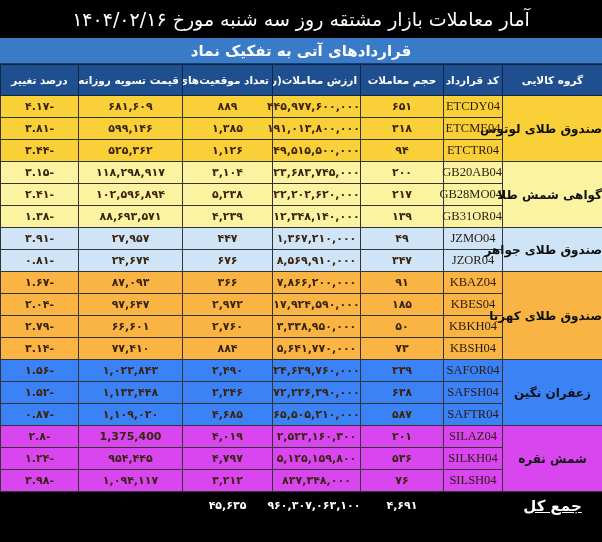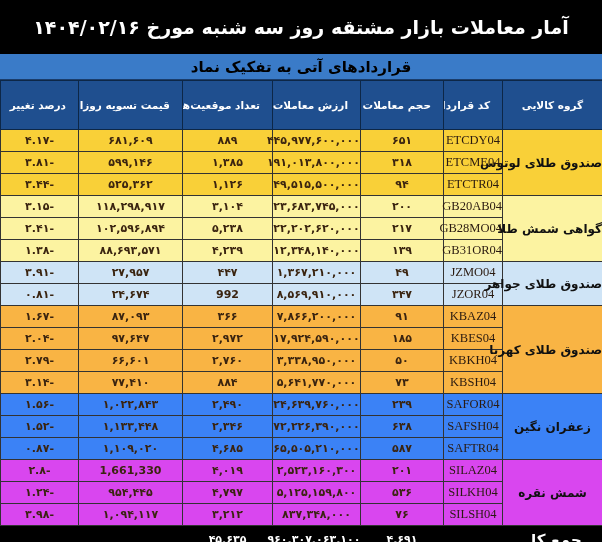--- a/index.html
+++ b/index.html
@@ -1,20 +1,20 @@
 <!DOCTYPE html>
 <html><head>
 <meta charset="utf-8">
 <style>
   html, body { margin:0; padding:0; background:#000; }
   body { width:602px; height:542px; overflow:hidden; font-family:"DejaVu Sans", sans-serif; }
-  .title { height:54px; background:#000; color:#fff; font-size:19px; font-weight:bold; display:flex; align-items:center; justify-content:center; direction:rtl; }
-  .subtitle { height:26px; background:#3a7bc8; color:#000000; font-size:15px; font-weight:bold; display:flex; align-items:center; justify-content:center; direction:rtl; border-bottom:1px solid #1b3d6b; box-sizing:border-box; }
+  .title { height:38px; background:#000; color:#fff; font-size:19px; font-weight:normal; display:flex; align-items:center; justify-content:center; direction:rtl; }
+  .subtitle { height:26px; background:#3a7bc8; color:#ffffff; font-size:15px; font-weight:bold; display:flex; align-items:center; justify-content:center; direction:rtl; border-bottom:1px solid #1b3d6b; box-sizing:border-box; }
   table { border-collapse:collapse; width:602px; table-layout:fixed; direction:rtl; }
-  th { background:#1f4f8f; color:#fff; font-size:10.5px; font-weight:bold; height:24px; border:1px solid #0d2747; padding:12px; white-space:nowrap; overflow:hidden; }
+  th { background:#1f4f8f; color:#fff; font-size:10.5px; font-weight:bold; height:24px; border:1px solid #0d2747; padding:3px; white-space:nowrap; overflow:hidden; }
   td { height:22px; font-size:11px; font-weight:bold; text-align:center; border:1px solid #333; padding:0; box-sizing:border-box; white-space:nowrap; }
   td.code { font-family:"Liberation Serif", serif; font-size:12.5px; font-weight:normal; color:#2a1a10; }
   td.num { color:#3a2410; }
   td.group { font-size:12px; color:#111; }
   .g0 td { background:#f9d038;margin-left:28px; }
   .g1 td { background:#fcf3a1; }
   .g2 td { background:#cfe4f6; }
   .g3 td { background:#f9b444;margin-top:36px; }
   .g4 td { background:#3b82f6; }
   .g5 td { background:#d946ef; }
@@ -105,21 +105,21 @@
         <td class="num">۴۹</td>
         <td class="num">۱,۳۶۷,۲۱۰,۰۰۰</td>
         <td class="num">۴۴۷</td>
         <td class="num">۲۷,۹۵۷</td>
         <td class="num">-۳.۹۱</td>
       </tr>
       <tr class="g2">
         <td class="code">JZOR04</td>
         <td class="num">۳۴۷</td>
         <td class="num">۸,۵۶۹,۹۱۰,۰۰۰</td>
-        <td class="num">992</td>
+        <td class="num">۶۷۶</td>
         <td class="num">۲۴,۶۷۴</td>
         <td class="num">-۰.۸۱</td>
       </tr>
       <tr class="g3">
         <td class="group" rowspan="4">صندوق طلای کهربا</td>
         <td class="code">KBAZ04</td>
         <td class="num">۹۱</td>
         <td class="num">۷,۸۶۶,۲۰۰,۰۰۰</td>
         <td class="num">۳۶۶</td>
         <td class="num">۸۷,۰۹۳</td>
@@ -173,21 +173,21 @@
         <td class="num">۴,۶۸۵</td>
         <td class="num">۱,۱۰۹,۰۲۰</td>
         <td class="num">-۰.۸۷</td>
       </tr>
       <tr class="g5">
         <td class="group" rowspan="3">شمش نقره</td>
         <td class="code">SILAZ04</td>
         <td class="num">۲۰۱</td>
         <td class="num">۲,۵۲۳,۱۶۰,۳۰۰</td>
         <td class="num">۴,۰۱۹</td>
-        <td class="num">1,661,330</td>
+        <td class="num">1,375,400</td>
         <td class="num">-۲.۸</td>
       </tr>
       <tr class="g5">
         <td class="code">SILKH04</td>
         <td class="num">۵۳۶</td>
         <td class="num">۵,۱۲۵,۱۵۹,۸۰۰</td>
         <td class="num">۴,۷۹۷</td>
         <td class="num">۹۵۴,۴۴۵</td>
         <td class="num">-۱.۲۴</td>
       </tr>

